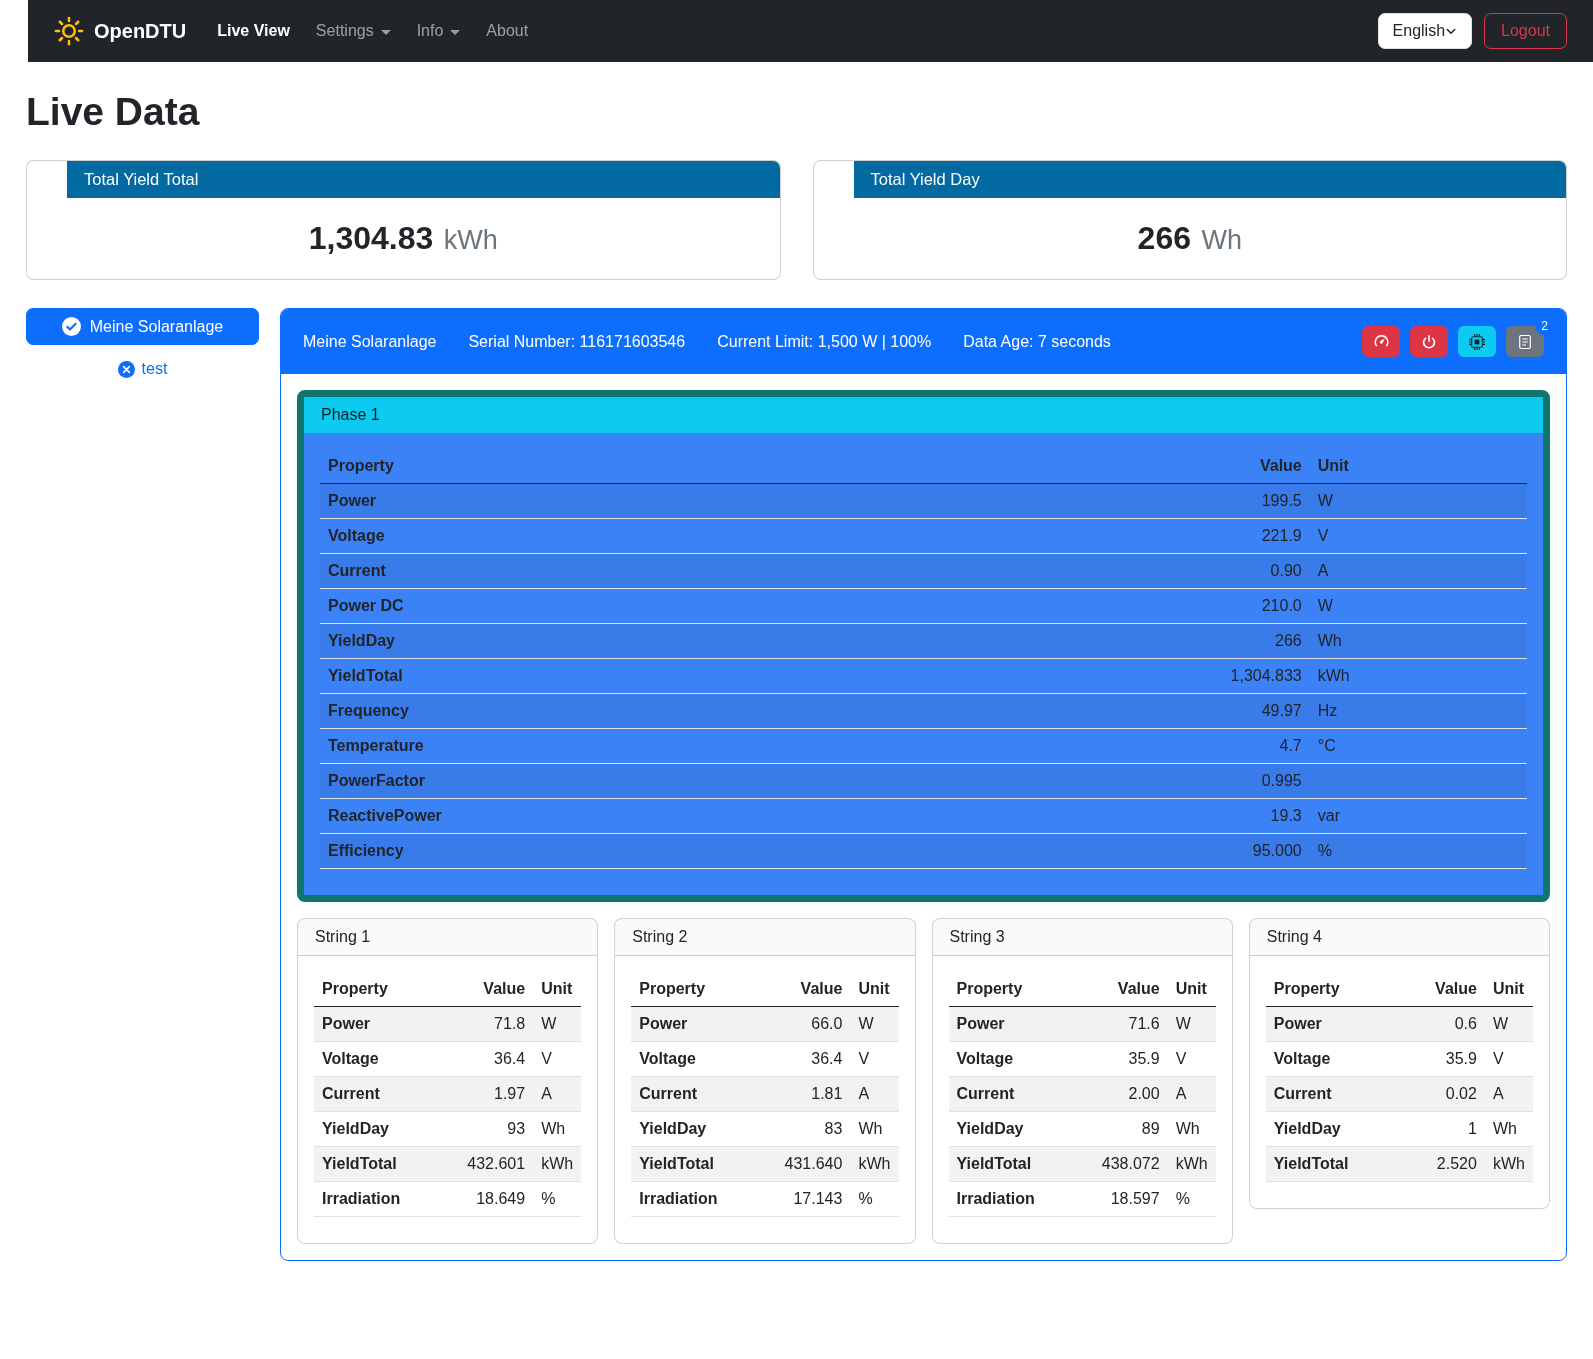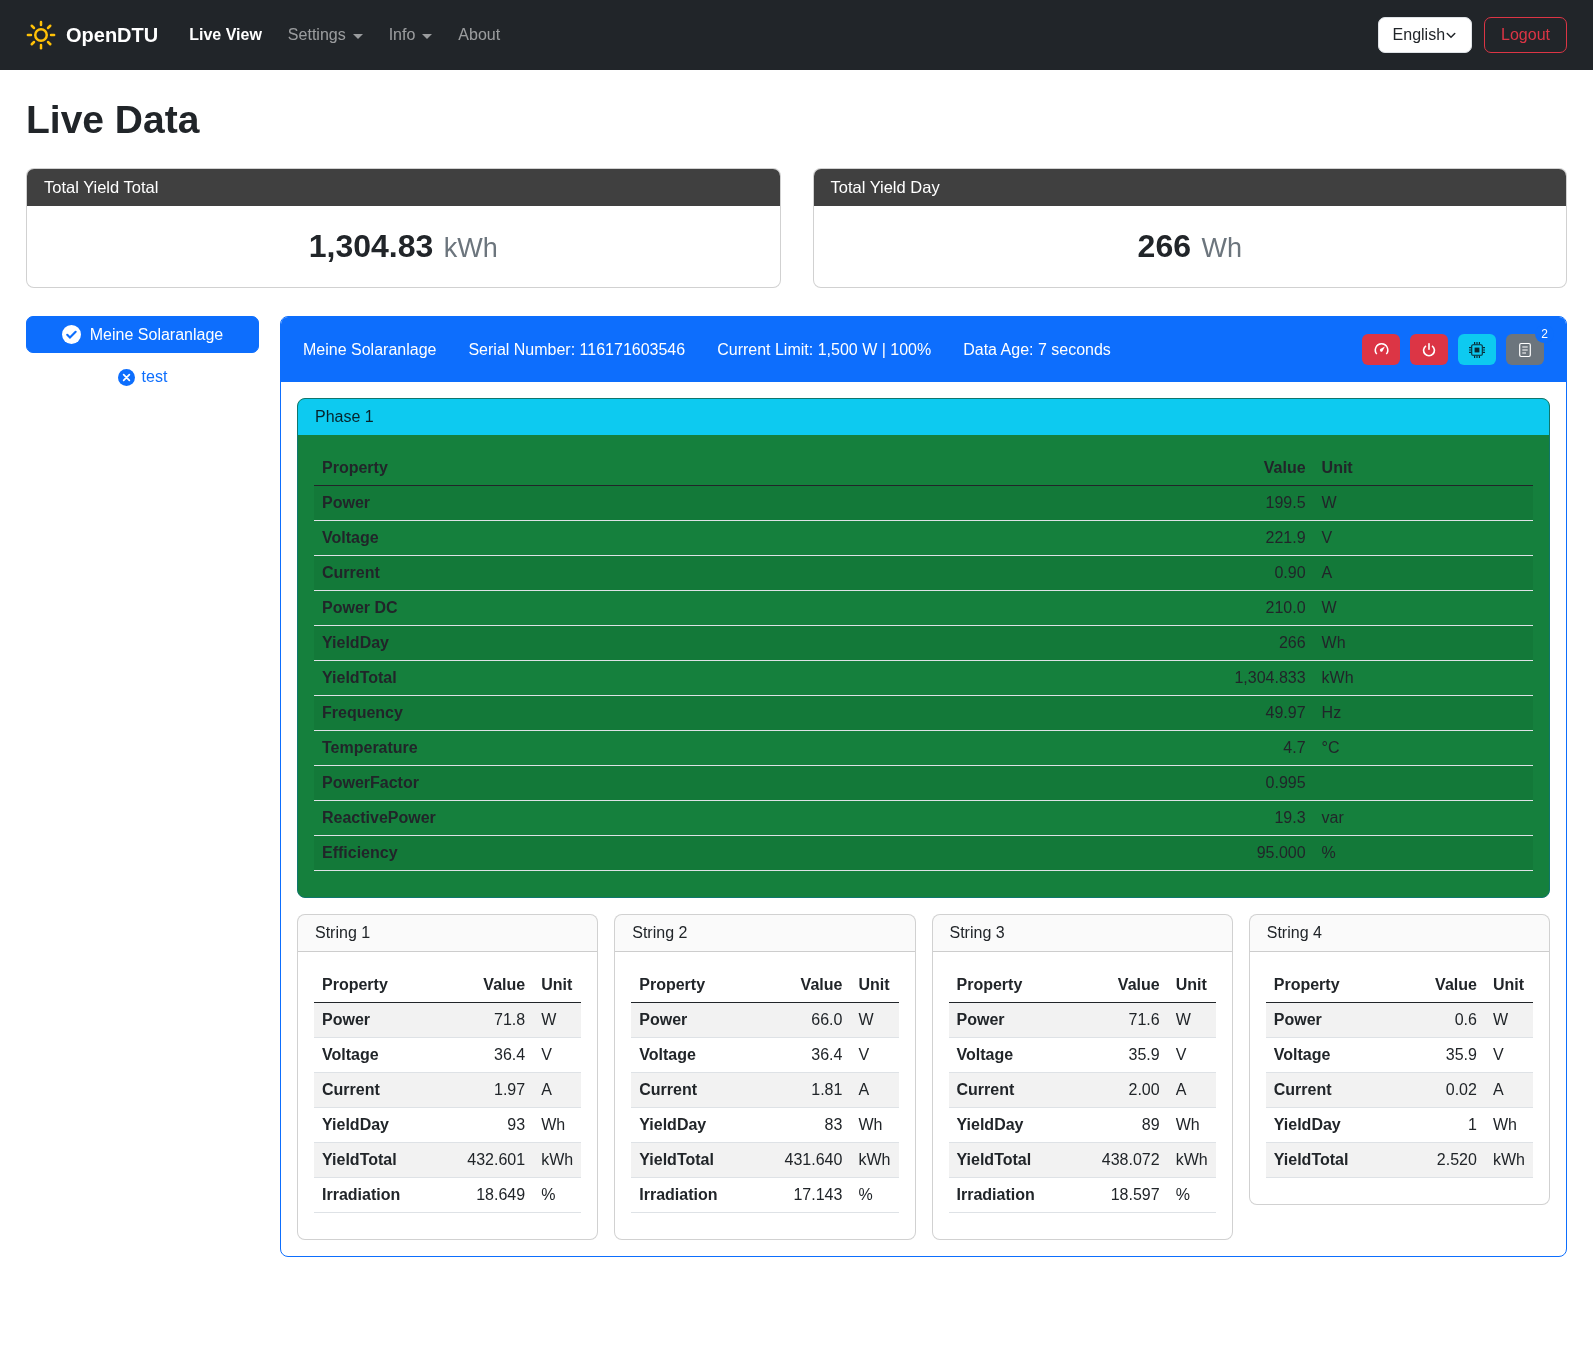--- a/index.html
+++ b/index.html
@@ -8,24 +8,25 @@
     background: #fff;
     color: #212529;
     font-family: "Liberation Sans", sans-serif;
     font-size: 16px;
     min-width: 1593px;
   }
 
   
   .navbar {
     background: #212529;
-    height: 70px;
+    height: 62px;
     display: flex;
     align-items: center;
     padding: 0 26px;
+    margin-left: 28px;
   }
   .brand {
     display: flex;
     align-items: center;
     gap: 10px;
     color: #fff;
     font-size: 20px;
     font-weight: 600;
     margin-right: 18px;
     cursor: pointer;
@@ -78,24 +79,25 @@
   
   .summary-row { display: flex; gap: 32px; margin-bottom: 28px; }
   .summary-card {
     flex: 1;
     border: 1px solid rgba(0,0,0,.18);
     border-radius: 8px;
     overflow: hidden;
     background: #fff;
   }
   .summary-card-header {
-    background: #404040;
+    background: #0369a1;
     color: #fff;
     padding: 9px 17px;
     font-size: 16.5px;
+    margin-left: 40px;
   }
   .summary-card-body { padding: 22px 16px; text-align: center; }
   .summary-value { font-size: 32px; font-weight: 600; color: #212529; }
   .summary-unit { font-size: 27px; color: #6c757d; margin-left: 6px; }
 
   
   .content-row { display: flex; gap: 21px; align-items: flex-start; }
   .sidebar { width: 233px; flex-shrink: 0; }
   .inverter-select-btn {
     width: 100%;
@@ -160,25 +162,25 @@
     color: #fff;
     font-size: 12px;
     line-height: 1;
     padding: 3px 6px;
     border-radius: 9px;
   }
   .inverter-body { padding: 16px; }
 
   
   .phase-card {
-    border: 1px solid #0f766e;
+    border: 7px solid #0f766e;
     border-radius: 8px;
     overflow: hidden;
     margin-bottom: 16px;
-    background: #15803d;
+    background: #3b82f6;
   }
   .phase-header { background: #0dcaf0; color: #06232b; padding: 9px 17px; }
   .phase-body { padding: 16px; }
 
   
   table { width: 100%; border-collapse: collapse; margin-bottom: 10px; }
   th, td {
     padding: 8px;
     text-align: left;
     border-bottom: 1px solid #dee2e6;

